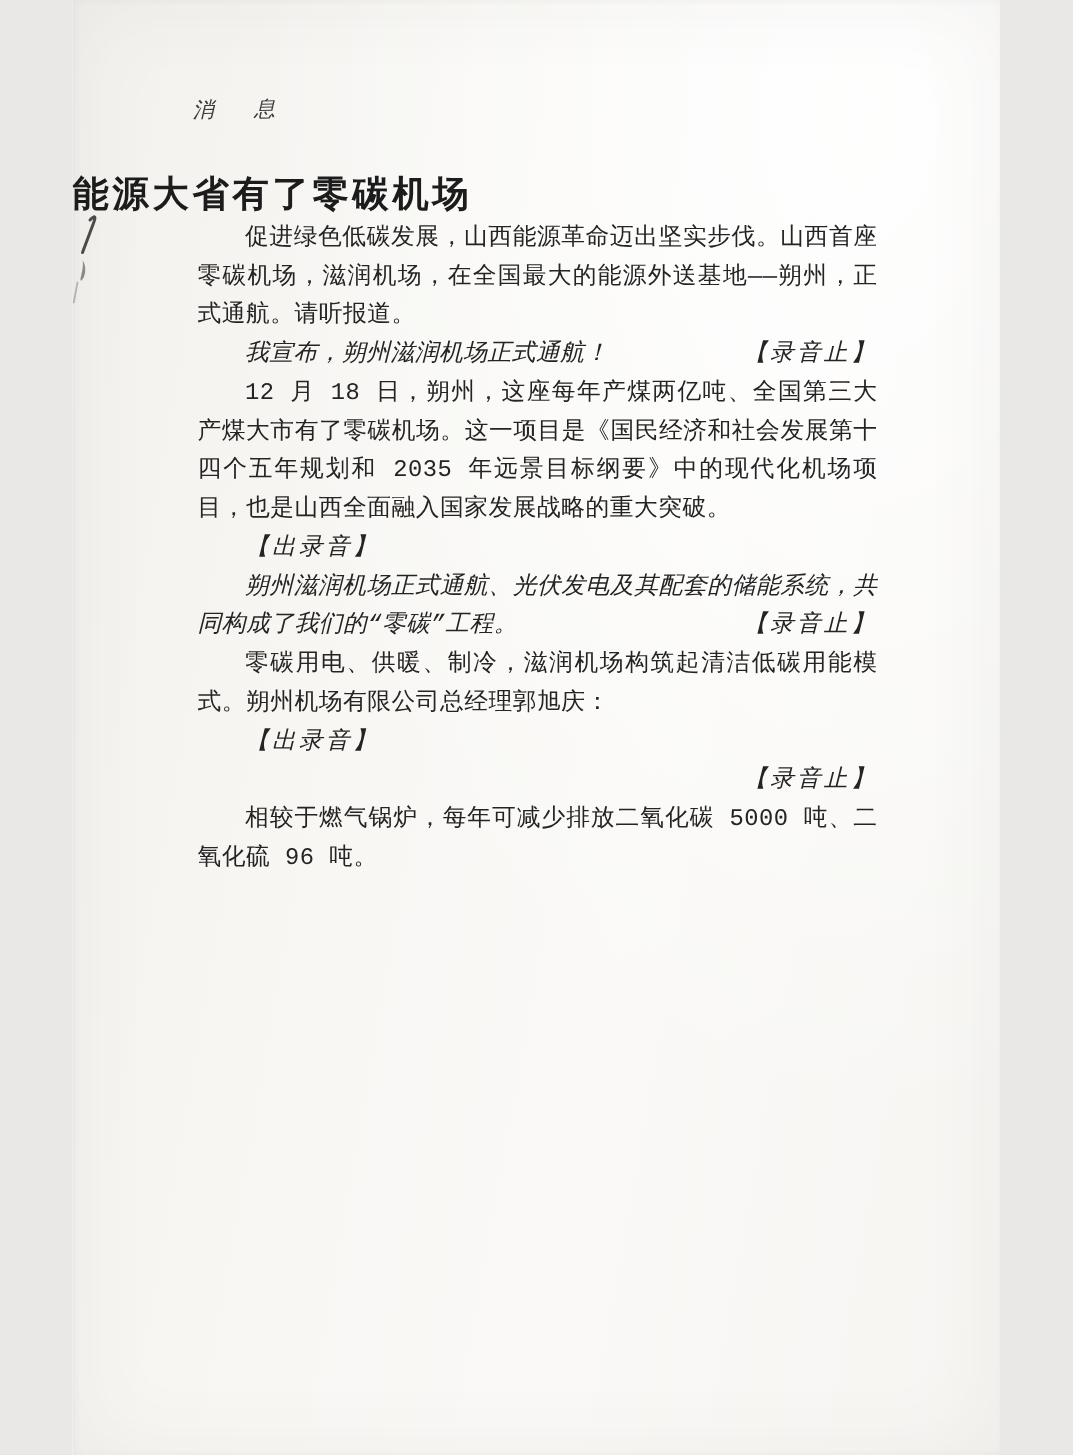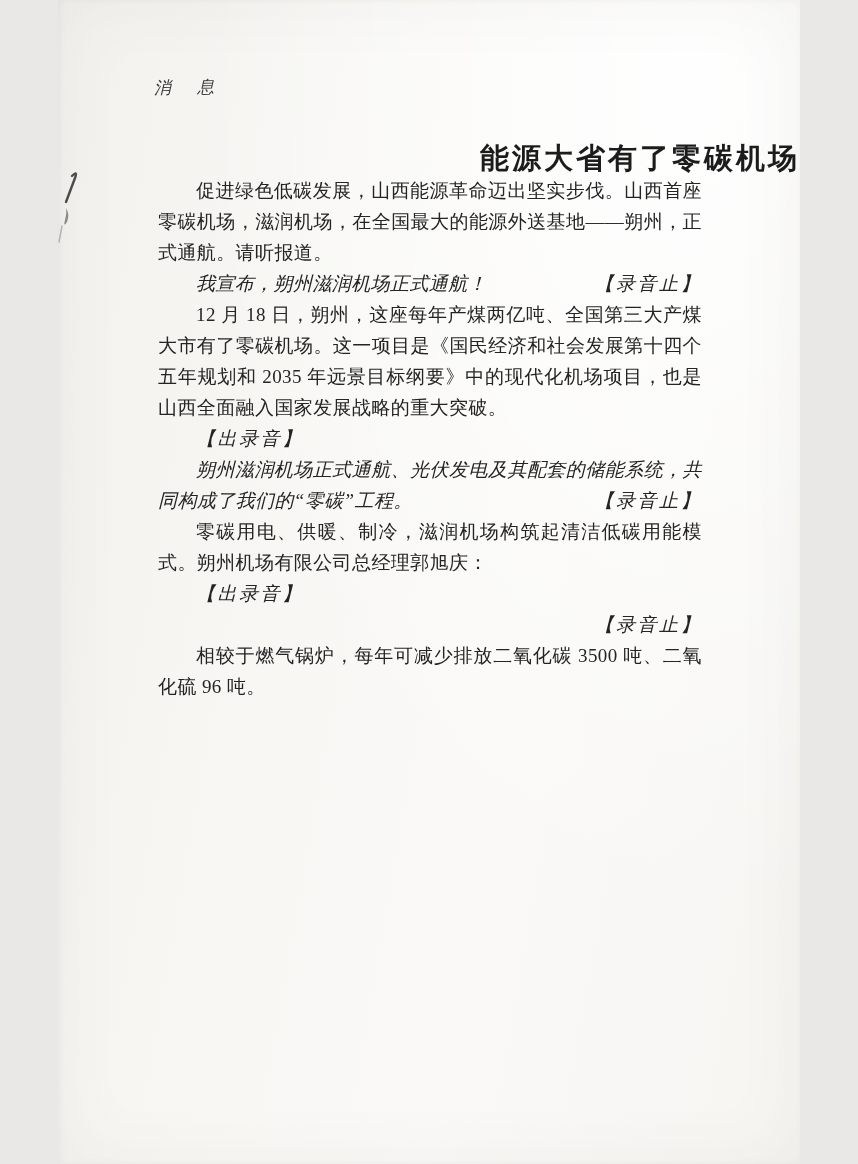--- a/index.html
+++ b/index.html
@@ -11,41 +11,41 @@
     position: relative;
     width: 742px;
     height: 1164px;
     margin: 0 auto;
     overflow: hidden;
     background:
       radial-gradient(ellipse at 85% 8%, rgba(255,255,255,0.9), rgba(255,255,255,0) 55%),
       linear-gradient(100deg, #f2f1ee 0%, #f8f7f4 35%, #faf9f7 60%, #f6f5f2 100%);
     box-shadow: inset 0 0 70px rgba(90,85,75,0.06), inset 2px 0 6px rgba(90,85,75,0.05);
     color: #242424;
-    font-family: Liberation Serif, serif;
+    font-family: Liberation Mono, monospace;
   }
   .corner-label {
     position: absolute;
     left: 96px;
     top: 76px;
     font-size: 17px;
     letter-spacing: 11px;
     font-style: italic;
     color: #3a3a3a;
     transform: rotate(-1deg);
   }
   .ink-mark {
     position: absolute;
     left: 0;
     top: 168px;
   }
   .title {
     margin: 0;
     padding-top: 141px;
-    text-align: right;
+    text-align: left;
     font-size: 29px;
     font-weight: bold;
     letter-spacing: 3px;
     line-height: 34px;
     color: #1c1c1c;
   }
   .body {
     padding: 0 98px 0 100px;
     font-size: 19px;
     line-height: 31px;
@@ -116,18 +116,18 @@
     </p>
     <span class="clear"></span>
 
     <p>零碳用电、供暖、制冷，滋润机场构筑起清洁低碳用能模式。朔州机场有限公司总经理郭旭庆：</p>
 
     <p class="kai cue">【出录音】</p>
 
 
     <p class="kai cue right-line">【录音止】</p>
 
-    <p>相较于燃气锅炉，每年可减少排放二氧化碳 3500 吨、二氧化硫 96 吨。</p>
+    <p>相较于燃气锅炉，每年可减少排放二氧化碳 5000 吨、二氧化硫 96 吨。</p>
 
     <span class="clear"></span>
 
   </div>
 </div>
 
 </body></html>

